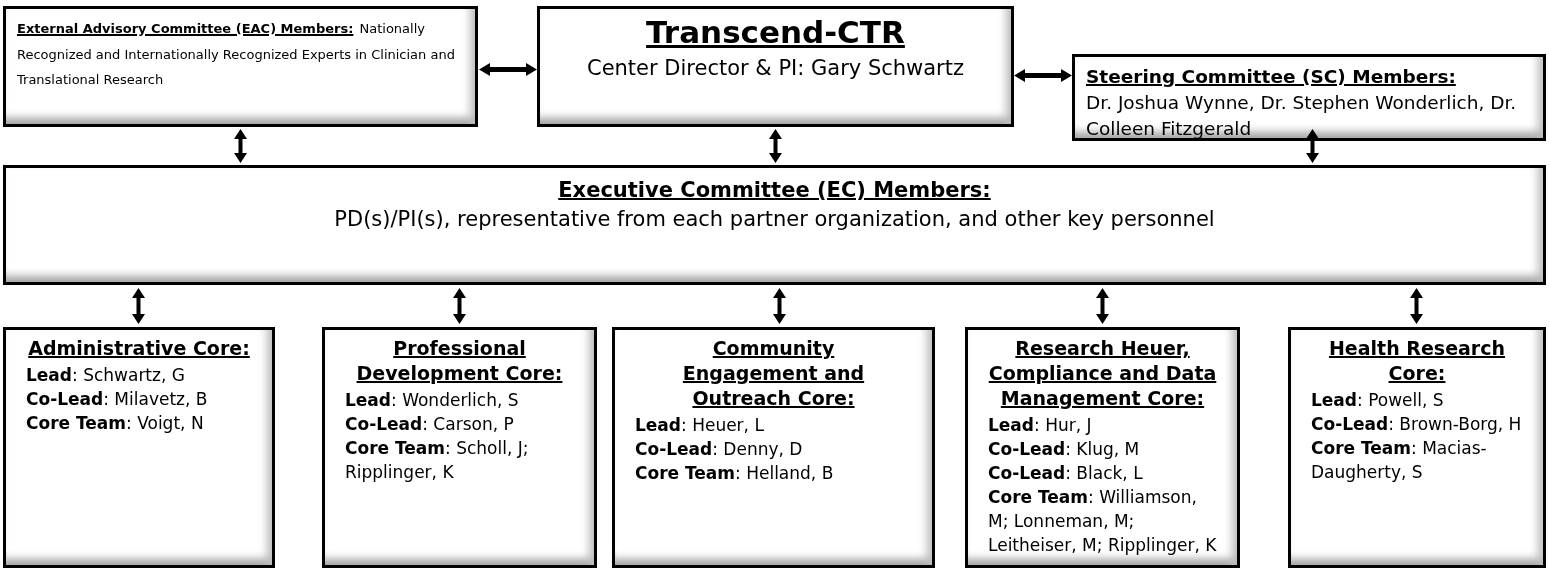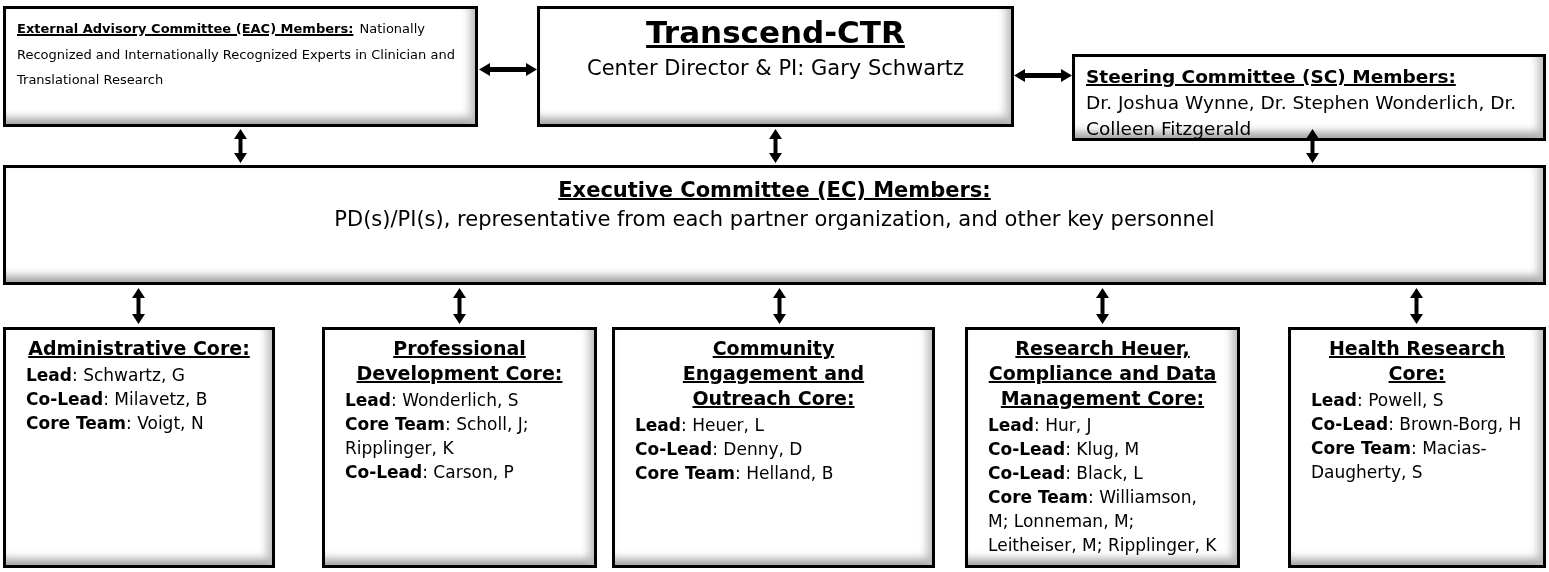--- a/index.html
+++ b/index.html
@@ -98,22 +98,22 @@
         <div class="core-row"><b>Lead</b>: Schwartz, G</div>
         <div class="core-row"><b>Co-Lead</b>: Milavetz, B</div>
         <div class="core-row"><b>Core Team</b>: Voigt, N</div>
       </div>
   </div>
 
   <div class="obox core" id="core-2">
     <span class="core-title">Professional Development Core:</span>
     <div>
         <div class="core-row"><b>Lead</b>: Wonderlich, S</div>
+        <div class="core-row"><b>Co-Lead</b>: Carson, P</div>
         <div class="core-row"><b>Core Team</b>: Scholl, J; Ripplinger, K</div>
-        <div class="core-row"><b>Co-Lead</b>: Carson, P</div>
       </div>
   </div>
 
   <div class="obox core" id="core-3">
     <span class="core-title">Community Engagement and Outreach Core:</span>
     <div>
         <div class="core-row"><b>Lead</b>: Heuer, L</div>
         <div class="core-row"><b>Co-Lead</b>: Denny, D</div>
         <div class="core-row"><b>Core Team</b>: Helland, B</div>
       </div>

